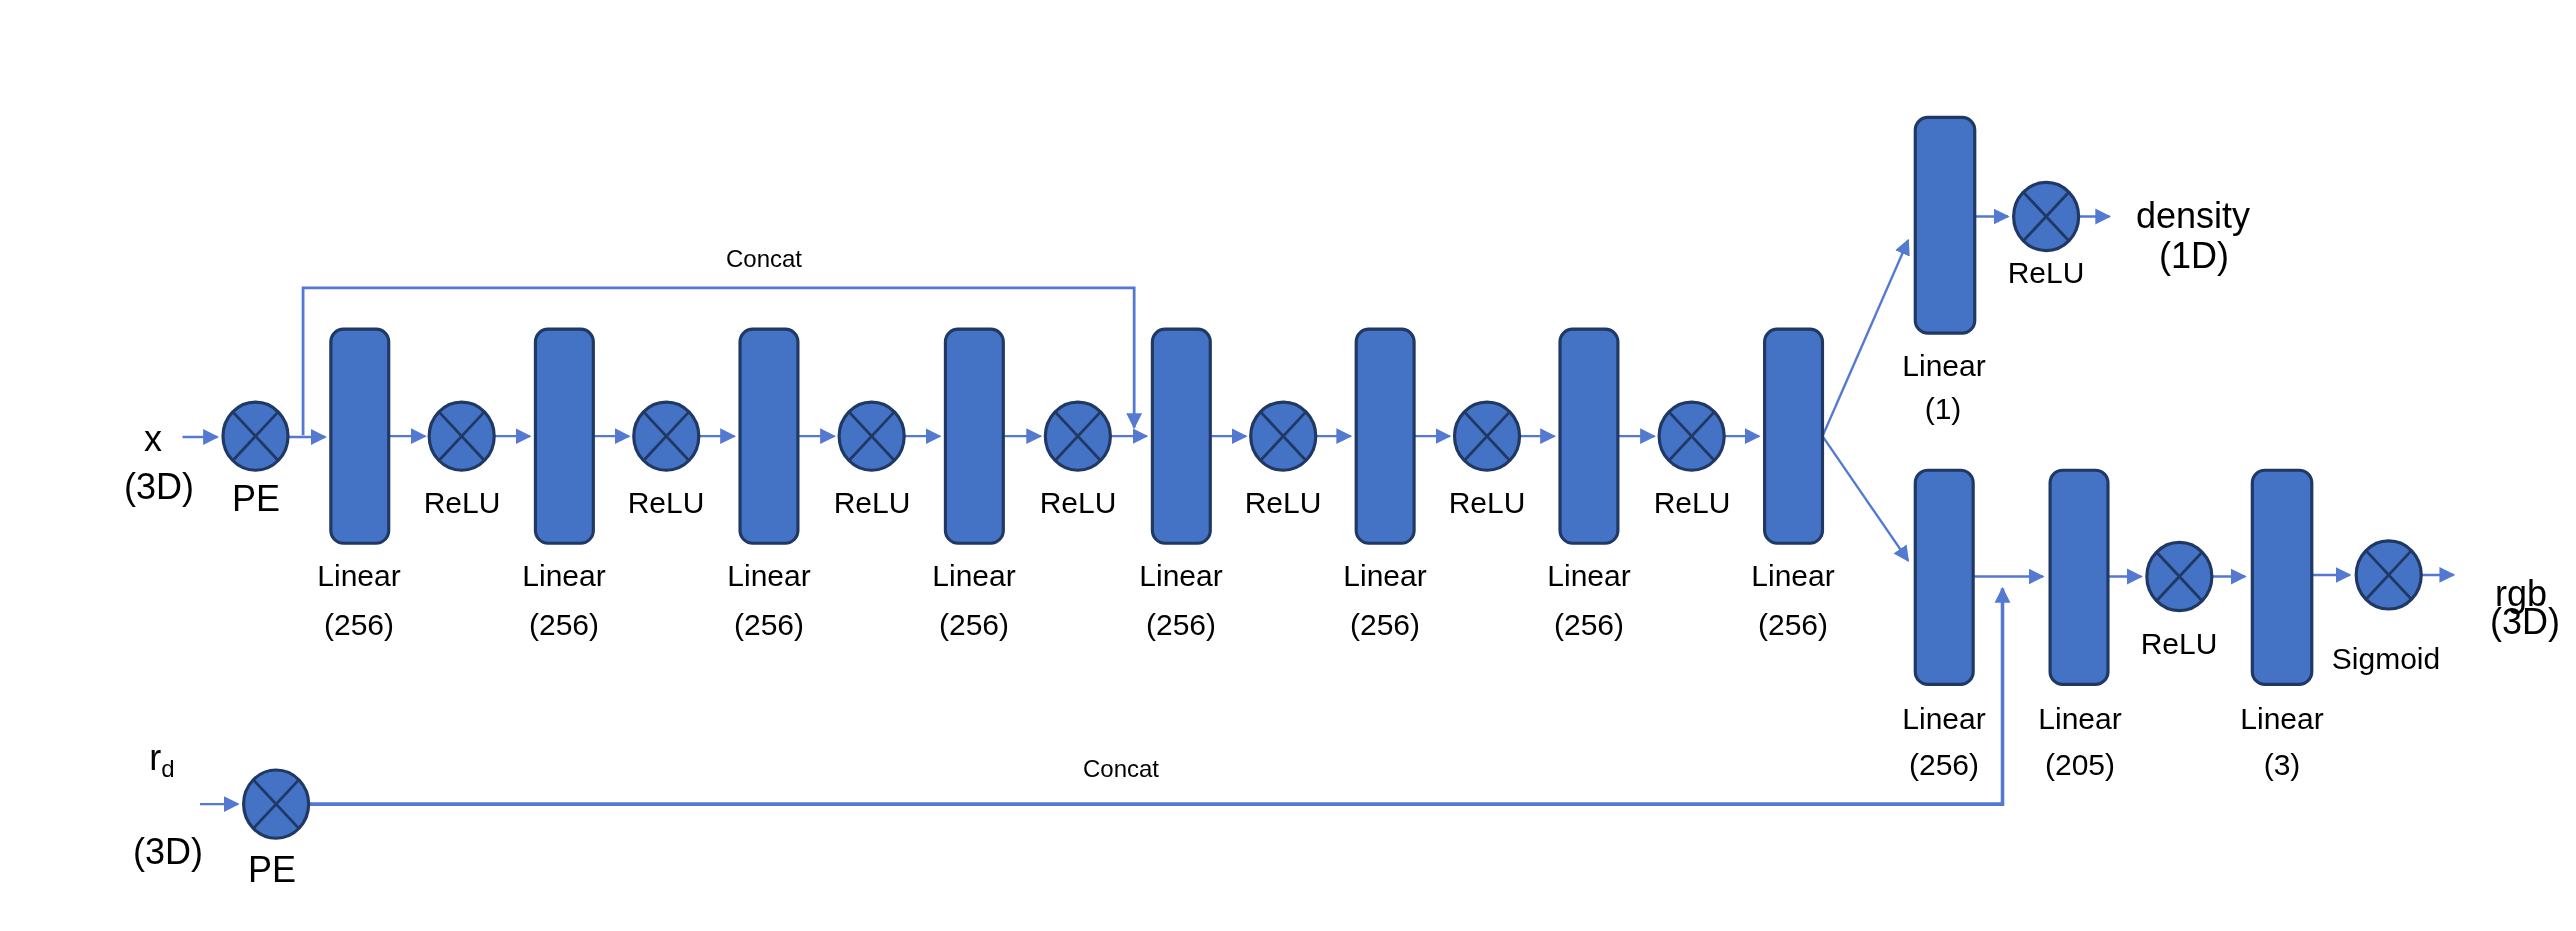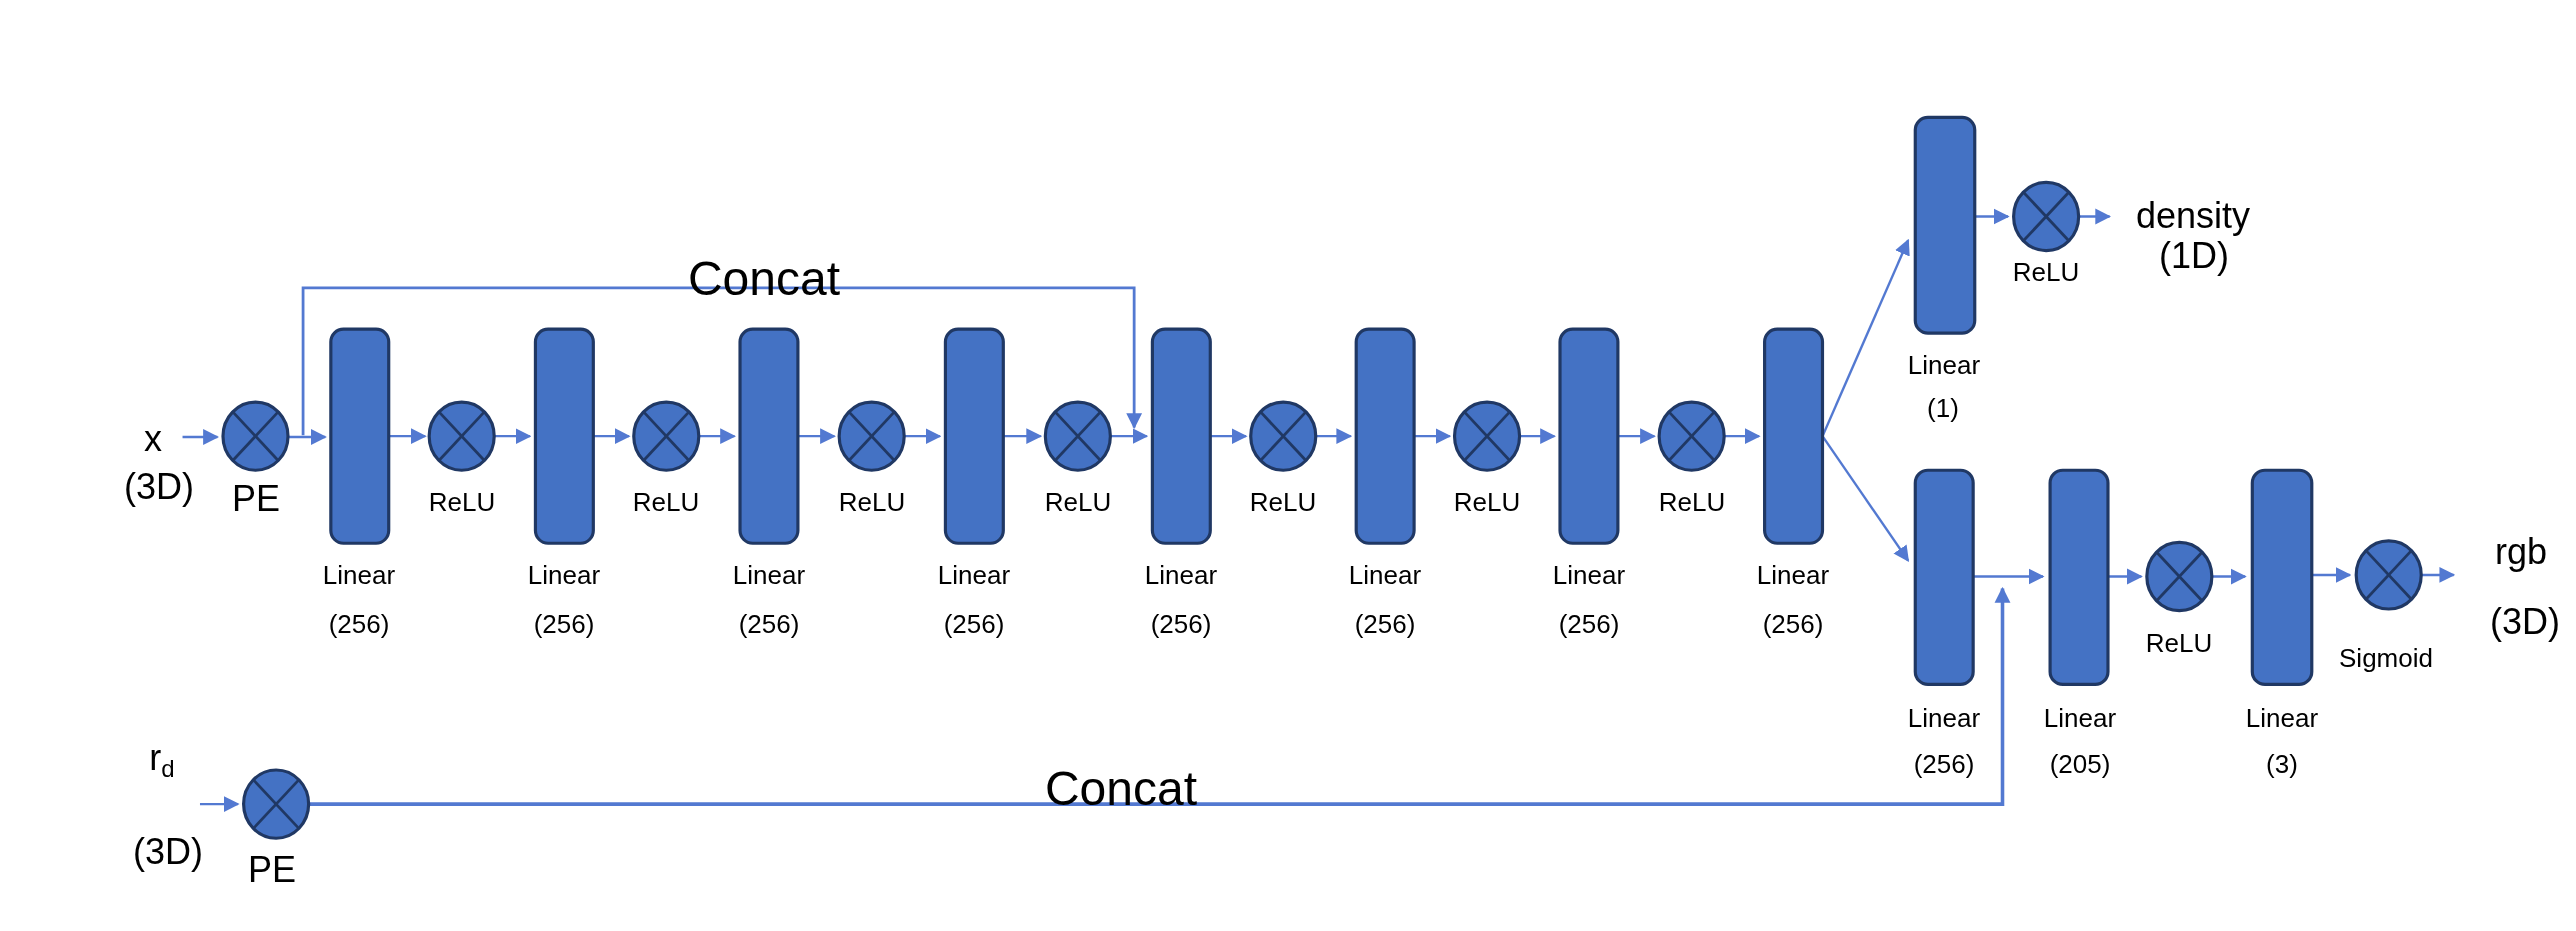--- a/index.html
+++ b/index.html
@@ -1,22 +1,22 @@
 <!DOCTYPE html>
 <html style="font-size:12.7px"><head>
 <meta charset="utf-8">
 <style>
   html,body{margin:0;padding:0;background:#ffffff;}
   body{width:2576px;height:931px;font-family:"Liberation Sans",sans-serif;color:#000;}
   .stage{position:relative;width:2576px;height:931px;overflow:hidden;background:#fff;}
   svg.layer{position:absolute;left:0;top:0;width:2576px;height:931px;}
   .t{position:absolute;transform:translate(-50%,-50%);white-space:nowrap;line-height:1.05;text-align:center;}
   .f-io{font-size:36px;}
-  .f-lbl{font-size:26px;}
-  .f-concat{font-size:48px;margin-top:20px;}
+  .f-lbl{font-size:30px;}
+  .f-concat{font-size:24px;}
   .rsub{font-size:24px;position:relative;top:7.1px;}
   .shape{fill:#4472C4;stroke:#203864;stroke-width:4;}
   .cross{stroke:#203864;stroke-width:3.5;}
   .conn{stroke:#5379D1;stroke-width:3;fill:none;}
   .conn-bracket{stroke:#5379D1;stroke-width:3.5;fill:none;}
   .conn-thick{stroke:#5379D1;stroke-width:4.5;fill:none;}
 </style>
 </head>
 <body>
 
@@ -177,21 +177,21 @@
   <div class="t f-io" style="left:2194px;top:256px">(1D)</div>
 
   <div class="t f-lbl" style="left:1944px;top:719px">Linear</div>
   <div class="t f-lbl" style="left:1944px;top:765px">(256)</div>
   <div class="t f-lbl" style="left:2080px;top:719px">Linear</div>
   <div class="t f-lbl" style="left:2080px;top:765px">(205)</div>
   <div class="t f-lbl" style="left:2179px;top:644px">ReLU</div>
   <div class="t f-lbl" style="left:2282px;top:719px">Linear</div>
   <div class="t f-lbl" style="left:2282px;top:765px">(3)</div>
   <div class="t f-lbl" style="left:2386px;top:659px">Sigmoid</div>
-  <div class="t f-io" style="left:2521px;top:552px">rgb</div>
+  <div class="t f-io" style="left:2521px;top:594px">rgb</div>
   <div class="t f-io" style="left:2525px;top:622px">(3D)</div>
 
   <div class="t f-io" style="left:162px;top:758px"><span>r</span><span class="rsub">d</span></div>
   <div class="t f-io" style="left:168px;top:852px">(3D)</div>
   <div class="t f-io" style="left:272px;top:870px">PE</div>
   <div class="t f-concat" style="left:1121px;top:769px">Concat</div>
 
 </div>
 
 

